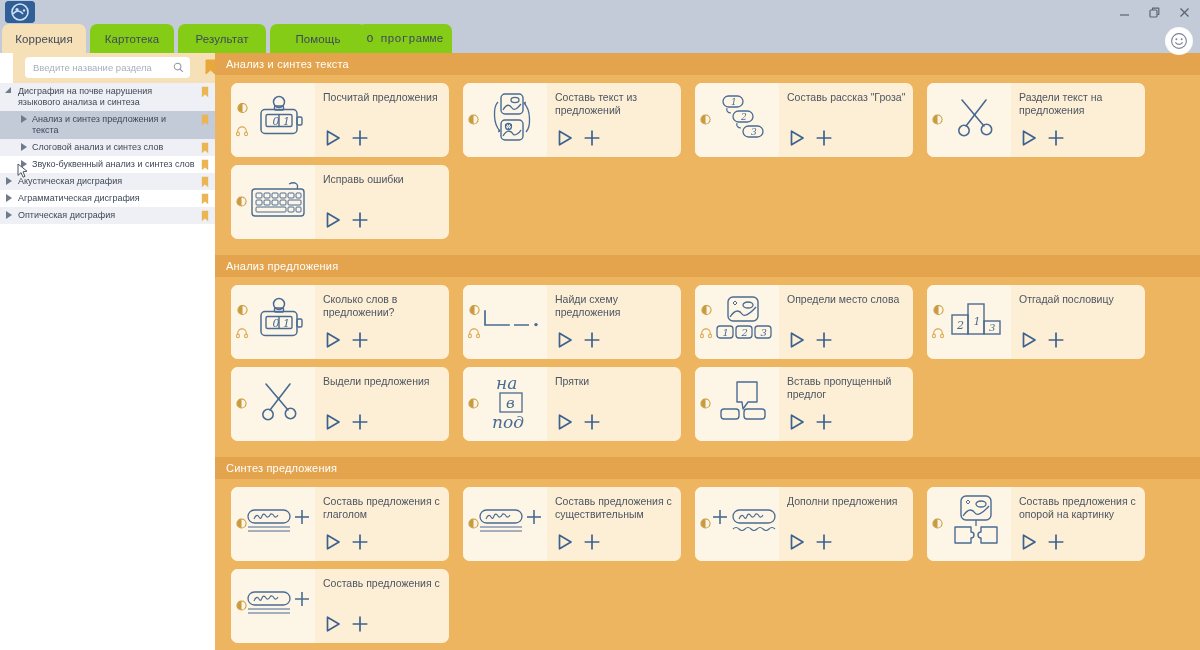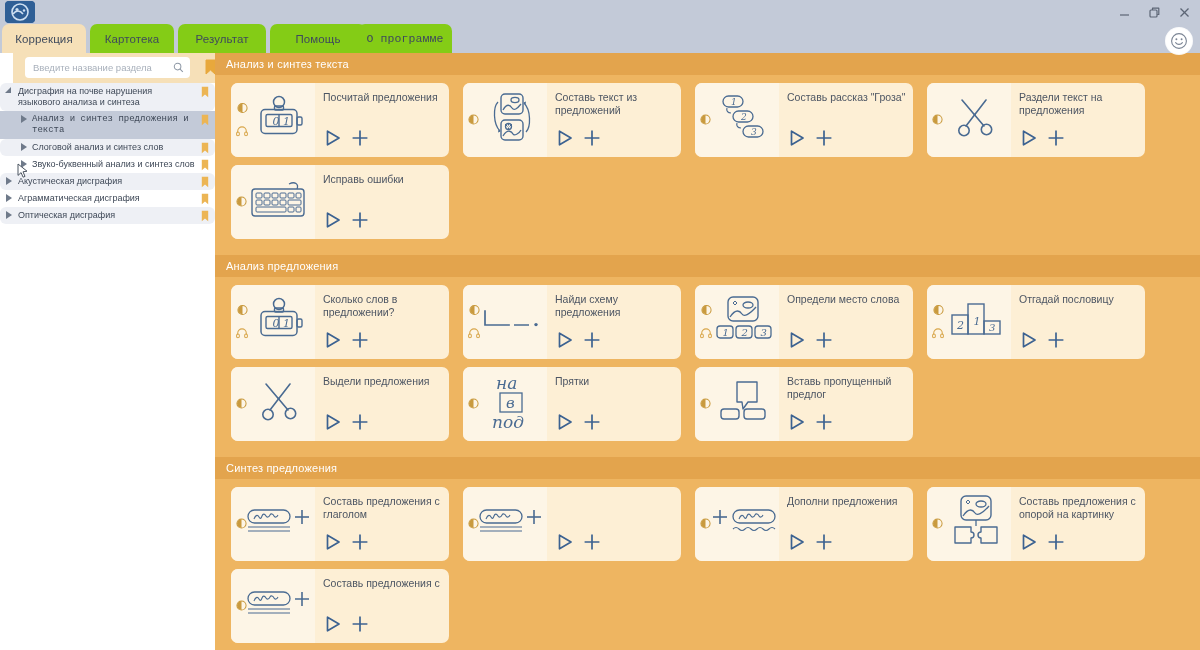--- a/index.html
+++ b/index.html
@@ -36,22 +36,22 @@
   .searchbox{position:absolute;left:12px;top:4px;width:165px;height:21px;background:#fff;
              border-radius:4px;display:flex;align-items:center;padding:0 6px;box-sizing:border-box;}
   .searchbox input{border:0;outline:0;flex:1;font-size:9.5px;color:#6d7685;
                    font-family:"Liberation Sans",sans-serif;background:transparent;}
   .searchbox input::placeholder{color:#a8b0bb;}
   .bm-head{position:absolute;left:192px;top:6px;}
   .tree{position:absolute;left:0;top:30px;width:215px;}
   .tnode{position:relative;width:215px;box-sizing:border-box;display:flex;align-items:flex-start;
          padding:3px 0 3px 0;font-size:9px;color:#3e4857;line-height:11px;cursor:default;}
   .tnode.lvl0{background:#ffffff;}
-  .tnode.sel{background:#c3cad8;font-family:Liberation Mono, monospace;}
-  .tnode.shade{background:#eef0f5;border-radius:6px;}
+  .tnode.sel{background:#c3cad8;}
+  .tnode.shade{background:#eef0f5;}
   .tw{width:18px;flex:0 0 18px;display:flex;justify-content:center;padding-top:1px;}
   .tw.ind{flex:0 0 28px;width:28px;justify-content:flex-end;padding-right:4px;}
   .tlabel{flex:1;padding-right:20px;}
   .tbm{position:absolute;right:6px;top:3px;}
   .cursor-arrow{position:absolute;left:17px;top:110px;z-index:30;}
 
   
   .content{position:absolute;left:215px;top:53px;width:985px;height:597px;
            background:#eeb561;overflow:hidden;}
   .seclabel{height:22px;background:#e3a44d;display:flex;align-items:center;
@@ -690,20 +690,21 @@
               <span class="ico" style="margin-left: 14px;"><svg width="68" height="32" viewBox="0 0 68 32">
      <rect x="2" y="4" width="42" height="13" rx="6.5" fill="none" stroke="#4a6b92" stroke-width="1.3"></rect>
      <path d="M8 13c2-5 4-4 5-2s2 2 3-1 3-2 4 0 3 1 4-1 3-1 4 1 3 1 4-1" fill="none" stroke="#4a6b92" stroke-width="1.1"></path>
      <line x1="2" y1="21" x2="44" y2="21" stroke="#4a6b92" stroke-width="1.2"></line>
      <line x1="2" y1="25" x2="44" y2="25" stroke="#4a6b92" stroke-width="1.2"></line>
      <line x1="56" y1="4" x2="56" y2="18" stroke="#4a6b92" stroke-width="1.6"></line>
      <line x1="49" y1="11" x2="63" y2="11" stroke="#4a6b92" stroke-width="1.6"></line>
    </svg></span>
             </div>
             <div class="right">
+              <div class="ctitle">Составь предложения с существительным</div>
               <div class="actions">
                 <span class="gly"><svg width="20" height="20" viewBox="0 0 20 20">
                     <path d="M4.5 3.2 16 10 4.5 16.8z" fill="none" stroke="#3c6291" stroke-width="1.7" stroke-linejoin="round"></path>
                   </svg></span>
                 <span class="gly"><svg width="20" height="20" viewBox="0 0 20 20">
                     <line x1="10" y1="2.6" x2="10" y2="17.4" stroke="#3c6291" stroke-width="1.7"></line>
                     <line x1="2.6" y1="10" x2="17.4" y2="10" stroke="#3c6291" stroke-width="1.7"></line>
                   </svg></span>
               </div>
             </div>

